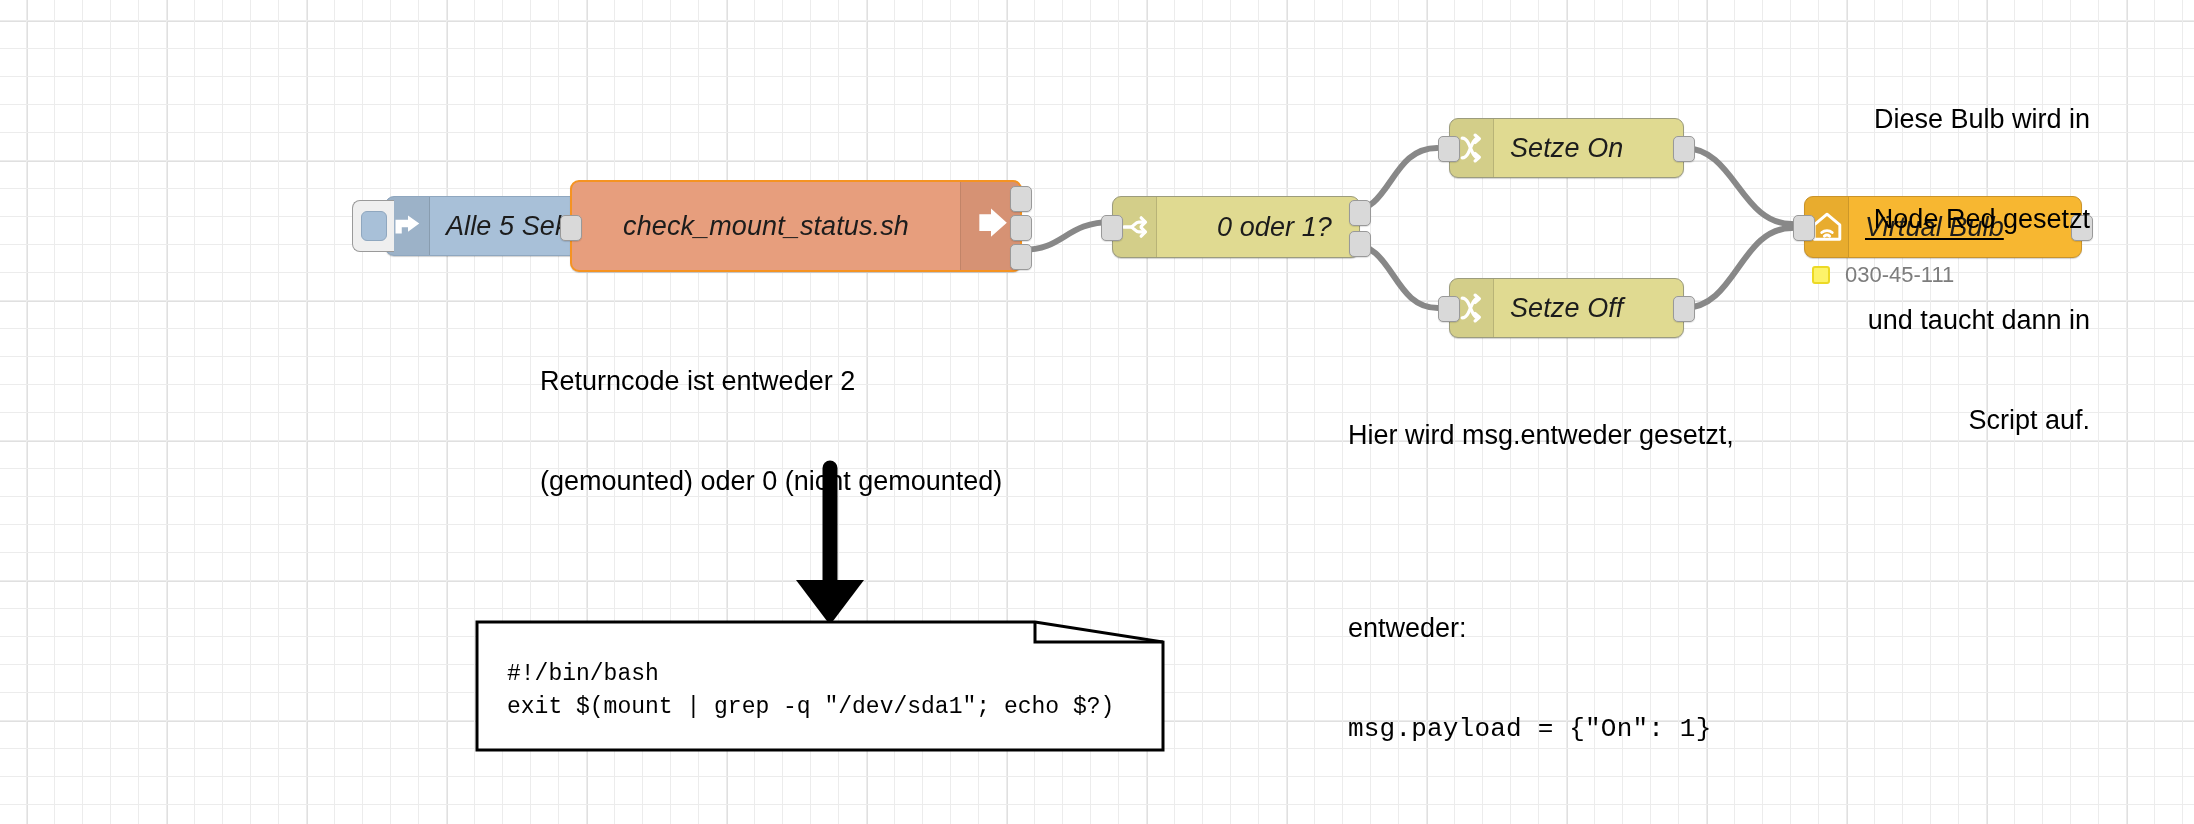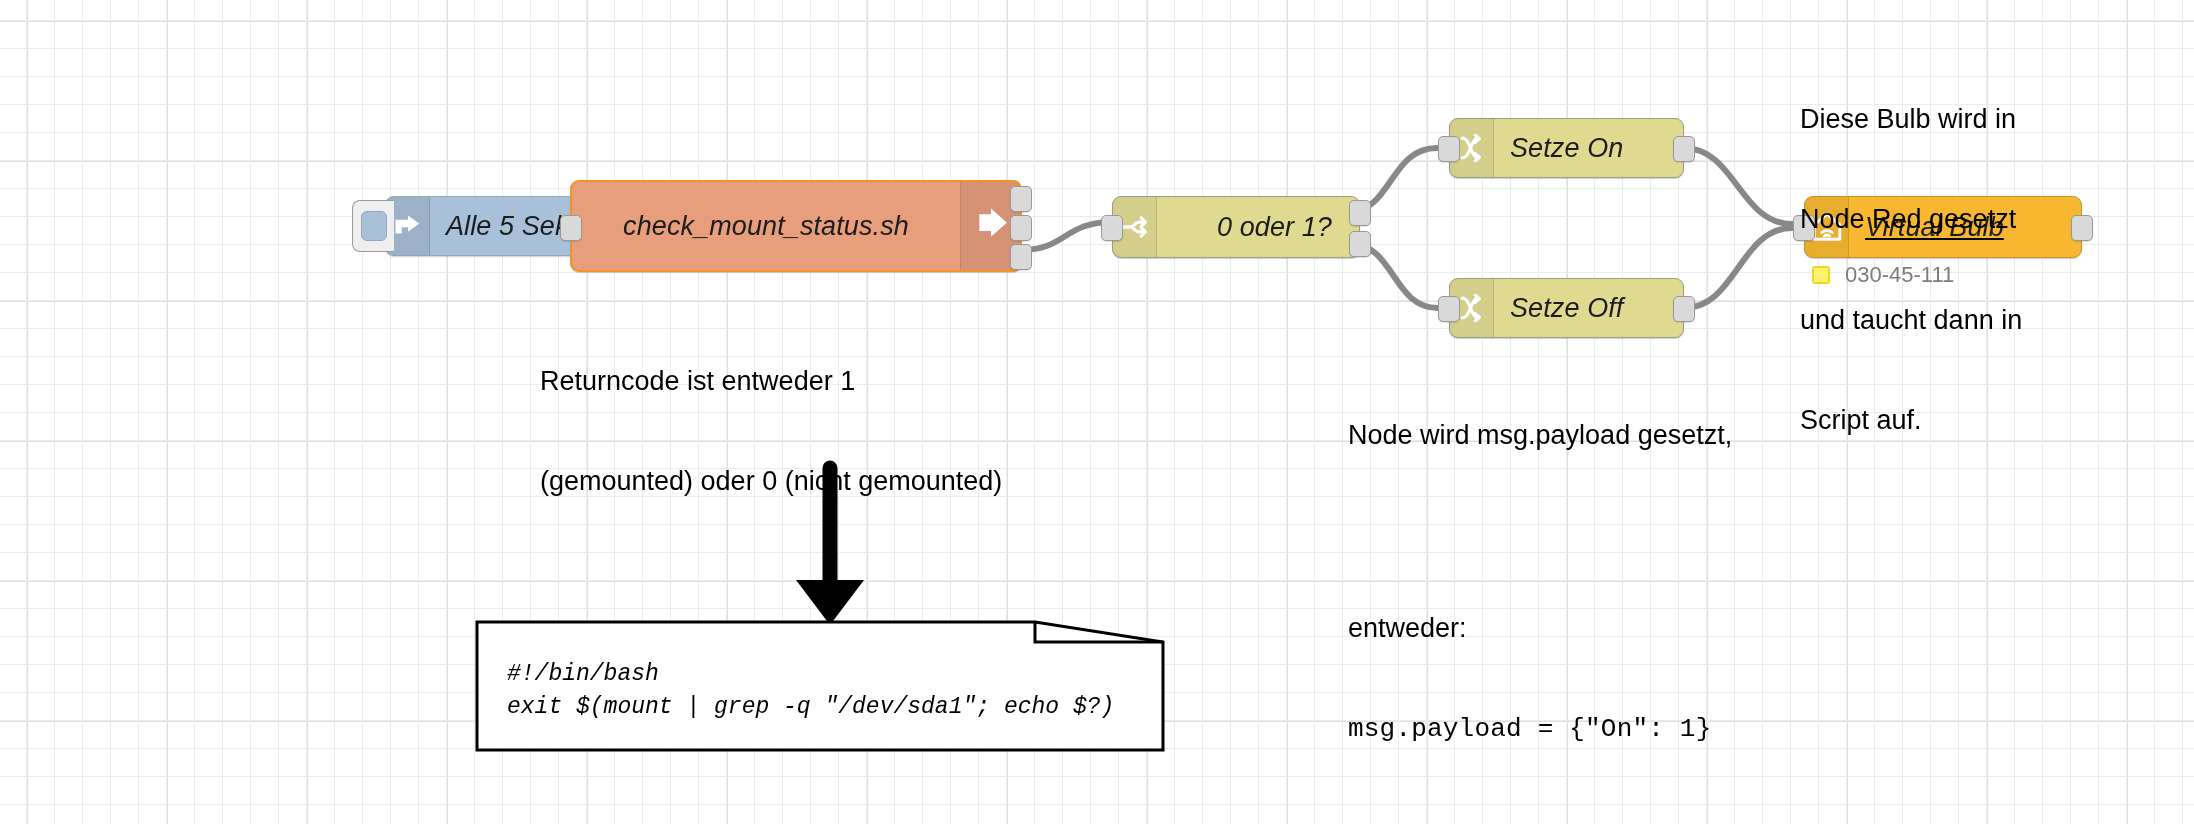--- a/index.html
+++ b/index.html
@@ -113,33 +113,33 @@
   }
 
   
   .annot {
     position: absolute;
     font-size: 27px;
     line-height: 1.24;
     color: #000;
     white-space: pre-wrap;
   }
-  .annot.center { text-align: left; }
+  .annot.center { text-align: right; }
   .annot .it { font-style: italic; }
   .mono {
     font-family: "Liberation Mono", monospace;
     font-size: 26px;
     letter-spacing: .2px;
   }
 
   
   #script-note {
     position: absolute;
     left: 475px; top: 620px;
-    width: 690px; height: 132px; font-style: italic;
+    width: 690px; height: 132px;
   }
   #script-note .paper { position: absolute; inset: 0; }
   #script-note .code {
     position: absolute;
     left: 32px; top: 38px;
     font-family: "Liberation Mono", monospace;
     font-size: 23px;
     line-height: 1.42;
     color: #000;
     white-space: pre;
@@ -258,26 +258,26 @@
     <span class="port in" style="top:18px;"></span>
     <span class="port out" style="top:18px;"></span>
   </div>
 
   <div class="node-status" style="left:1812px; top:262px;">
     <span class="dot"></span>
     <span>030-45-111</span>
   </div>
 
   <div class="annot" style="left:540px; top:298px; width:580px;">
-    <div>Returncode ist entweder 1</div>
+    <div>Returncode ist entweder 2</div>
     <div>(gemounted) oder 0 (nicht gemounted)</div>
   </div>
 
   <div class="annot" style="left:1348px; top:352px; width:520px;">
-    <div>Node wird msg.payload gesetzt,</div>
+    <div>Hier wird msg.entweder gesetzt,</div>
     <div style="height:26px;"></div>
     <div>entweder:</div>
     <div class="mono">msg.payload = {"On": 1}</div>
     <div style="height:26px;"></div>
     
     
     
     
     
   </div>

